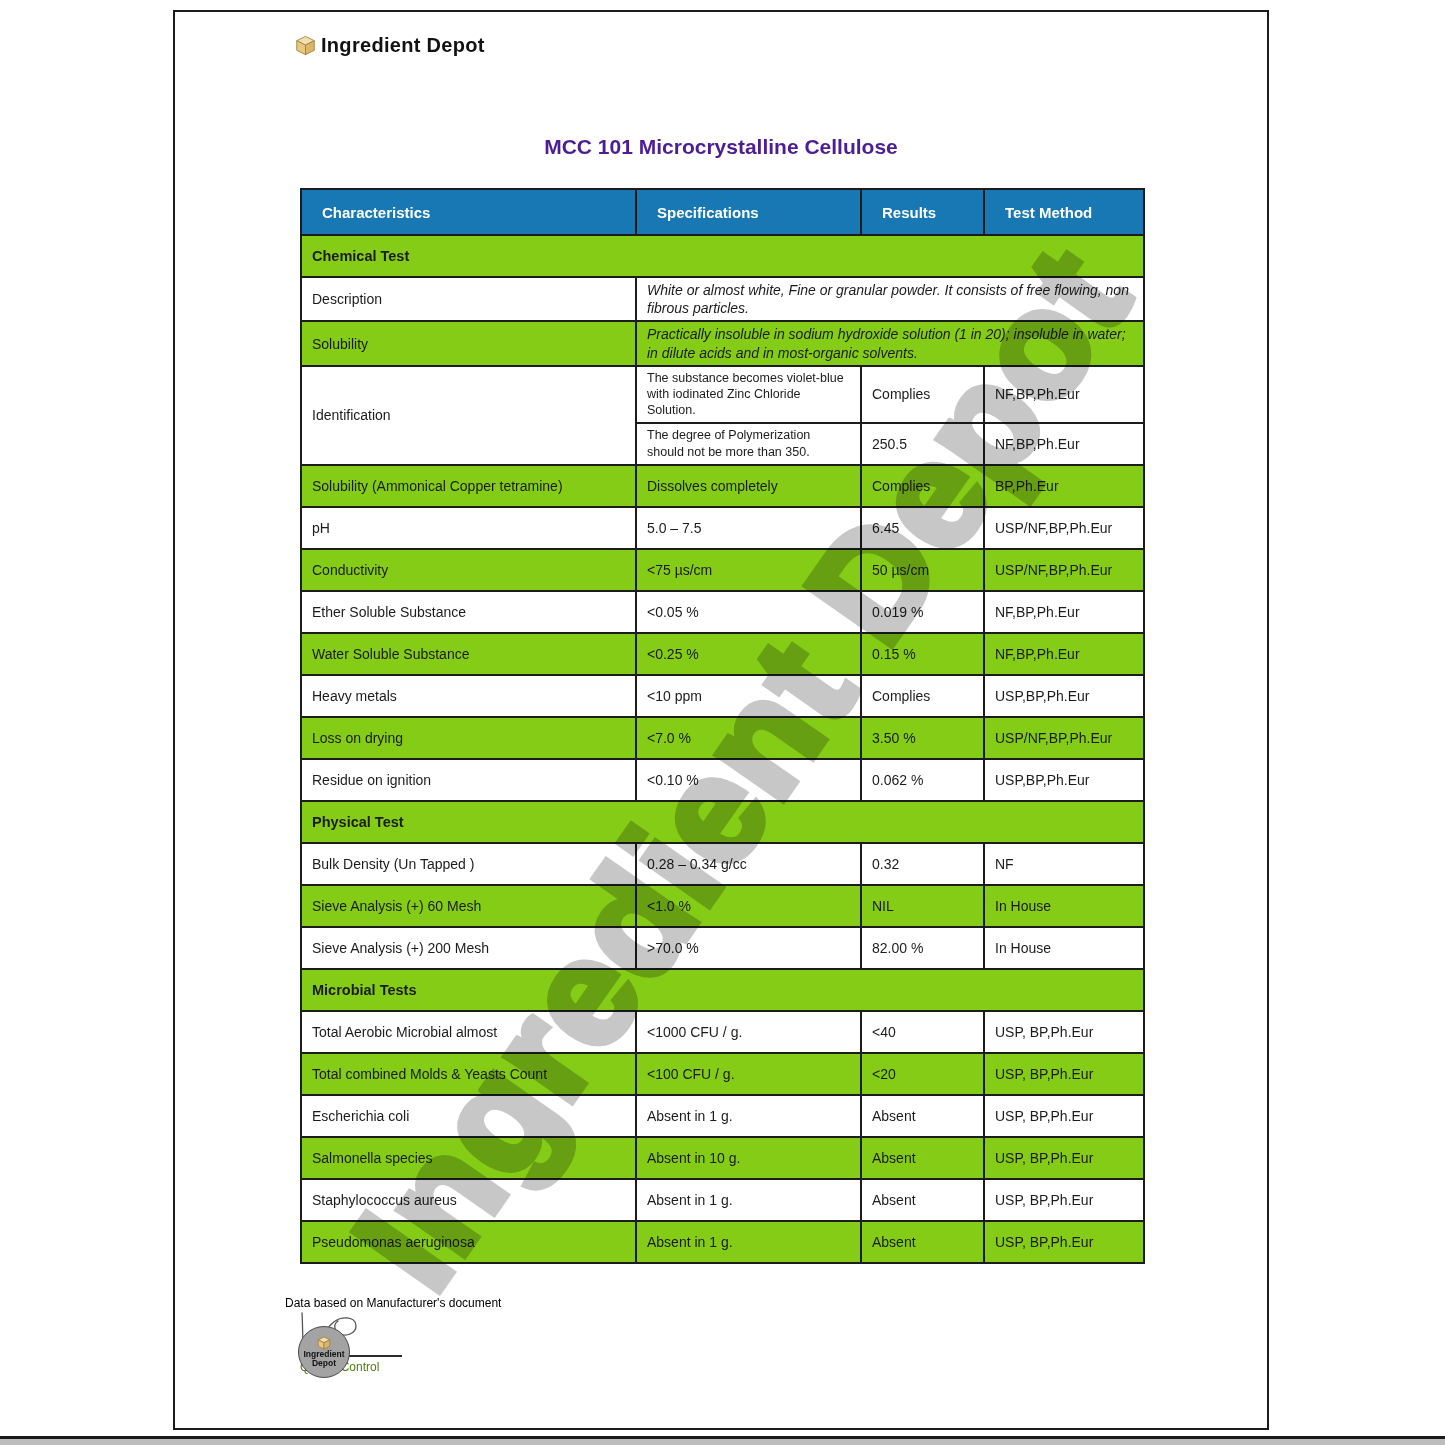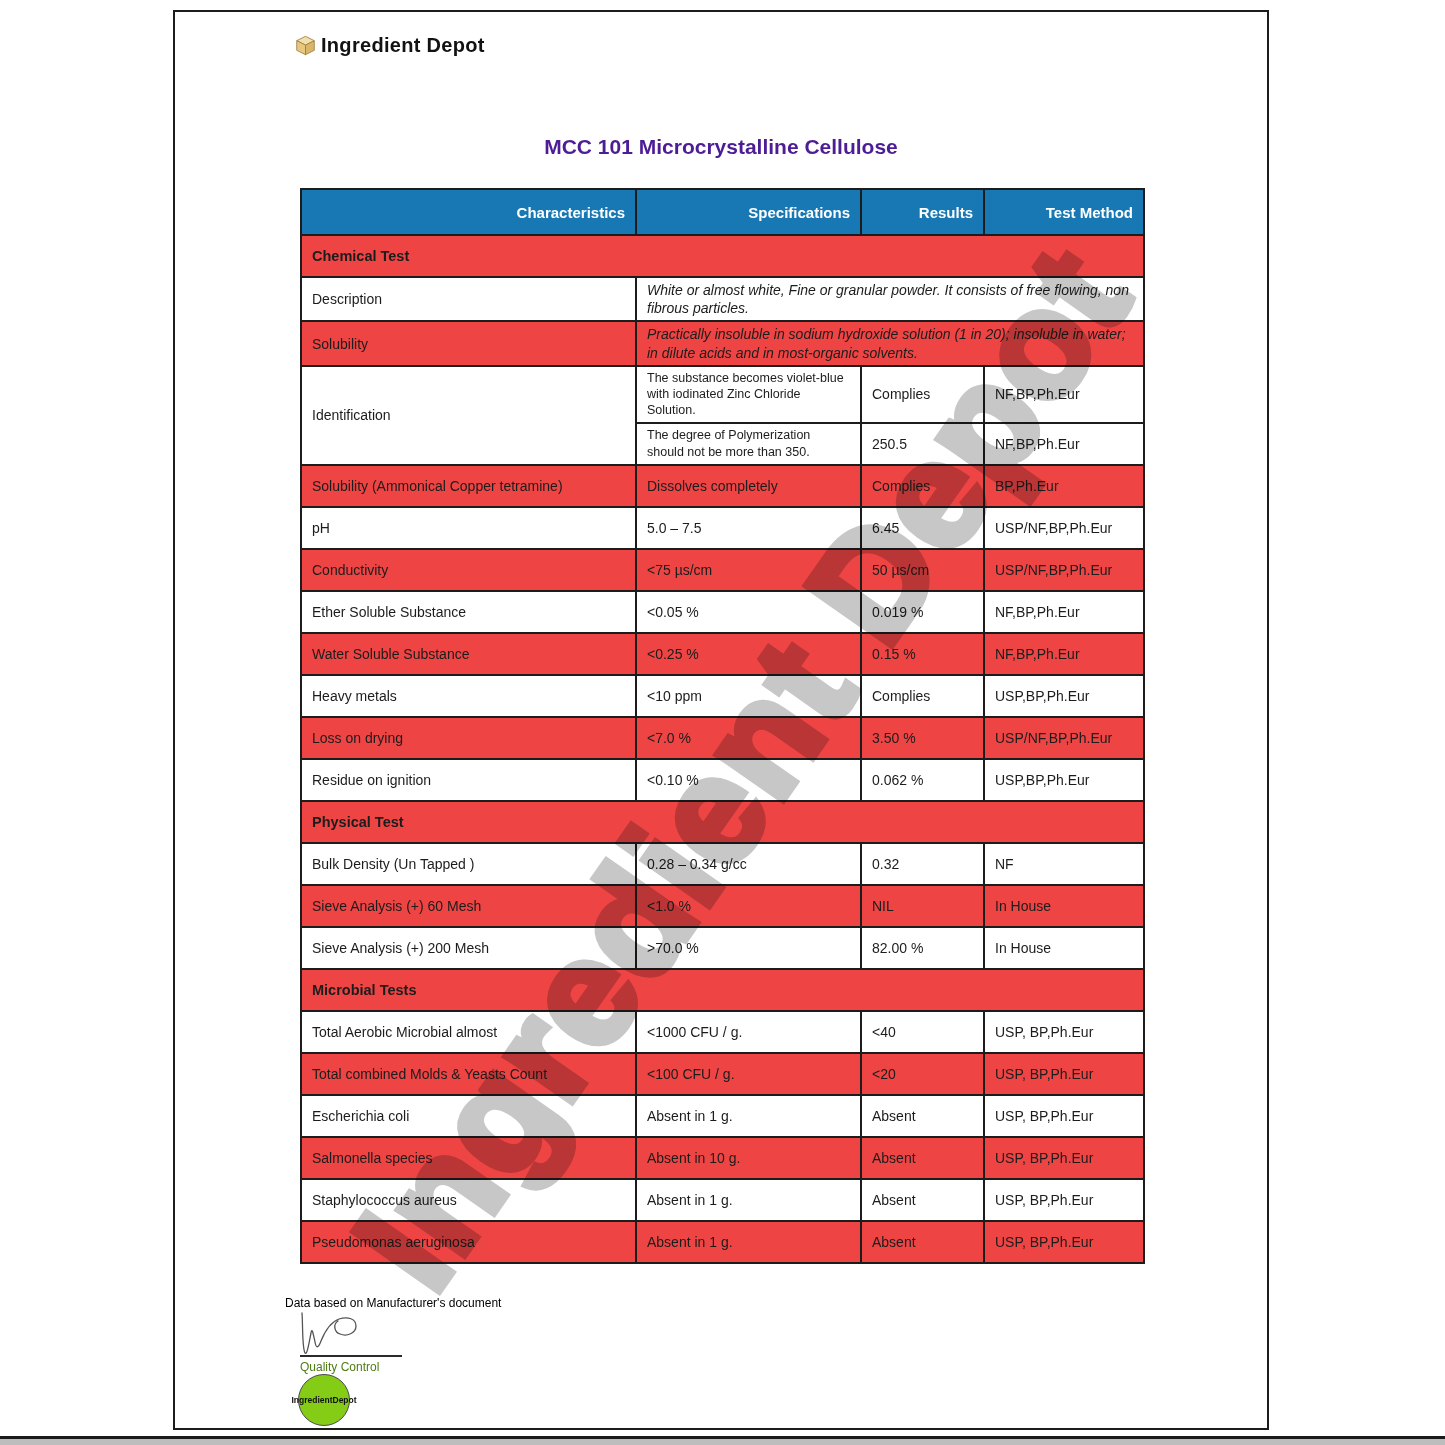--- a/index.html
+++ b/index.html
@@ -34,52 +34,52 @@
   .doc-sub-fr {
     position: absolute; top: 133px; left: 0; width: 100%;
     text-align: center; font-size: 19px; font-weight: normal; color: #1c1c1c;
   }
   table.coa {
     position: absolute; left: 125px; top: 176px;
     width: 843px; border-collapse: collapse; table-layout: fixed;
   }
   table.coa th {
     background: #1878b4; color: #ffffff;
-    font-size: 15px; font-weight: bold; text-align: right;
-    height: 46px; padding: 0 10px;
+    font-size: 15px; font-weight: bold; text-align: left;
+    height: 46px; padding: 0 20px;
     border: 2px solid #1c1c1c;
   }
   table.coa td {
     border: 2px solid #1c1c1c;
     font-size: 14px; color: #1c1c1c;
     height: 42px; padding: 3px 10px;
     background: #ffffff; vertical-align: middle;
   }
-  table.coa tr.shade td { background: #ef4444; }
+  table.coa tr.shade td { background: #84cc16; }
   table.coa td.section { font-weight: bold; font-size: 14.5px; }
   table.coa td.small-spec { font-size: 12.5px; line-height: 1.3; }
   table.coa td.wide-spec { font-size: 14px; line-height: 1.3; font-style: italic; }
   .footnote {
     position: absolute; left: 110px; top: 1284px;
     font-size: 12px; color: #000000;
   }
   .signature { position: absolute; left: 123px; top: 1298px; }
   .sig-line {
     position: absolute; left: 125px; top: 1343px;
     width: 102px; border-top: 2px solid #2a2a2a;
   }
   .sig-label {
     position: absolute; left: 125px; top: 1348px;
     font-size: 12px; color: #4d7c0f;
   }
   .seal {
-    position: absolute; left: 123px; top: 1362px;
+    position: absolute; left: 123px; top: 1314px;
     width: 52px; height: 52px; border-radius: 50%;
-    border: 1.5px solid #4a4a4a; background: #84cc16;
-    display: flex; align-items: center; justify-content: center;
+    border: 1.5px solid #4a4a4a; background: #a3a3a3;
+    display: flex; flex-direction: column; align-items: center; justify-content: center;
     line-height: 1.05;
   }
   .seal-text { font-size: 8.5px; font-weight: bold; color: #121212; }
   .watermark {
     position: absolute; left: 742px; top: 768px;
     transform: translate(-50%, -50%) rotate(-55deg);
     font-size: 150px; font-weight: bold; letter-spacing: 2px;
     color: #c7c7c7; -webkit-text-stroke: 8px #c7c7c7;
     white-space: nowrap;
     mix-blend-mode: multiply;

